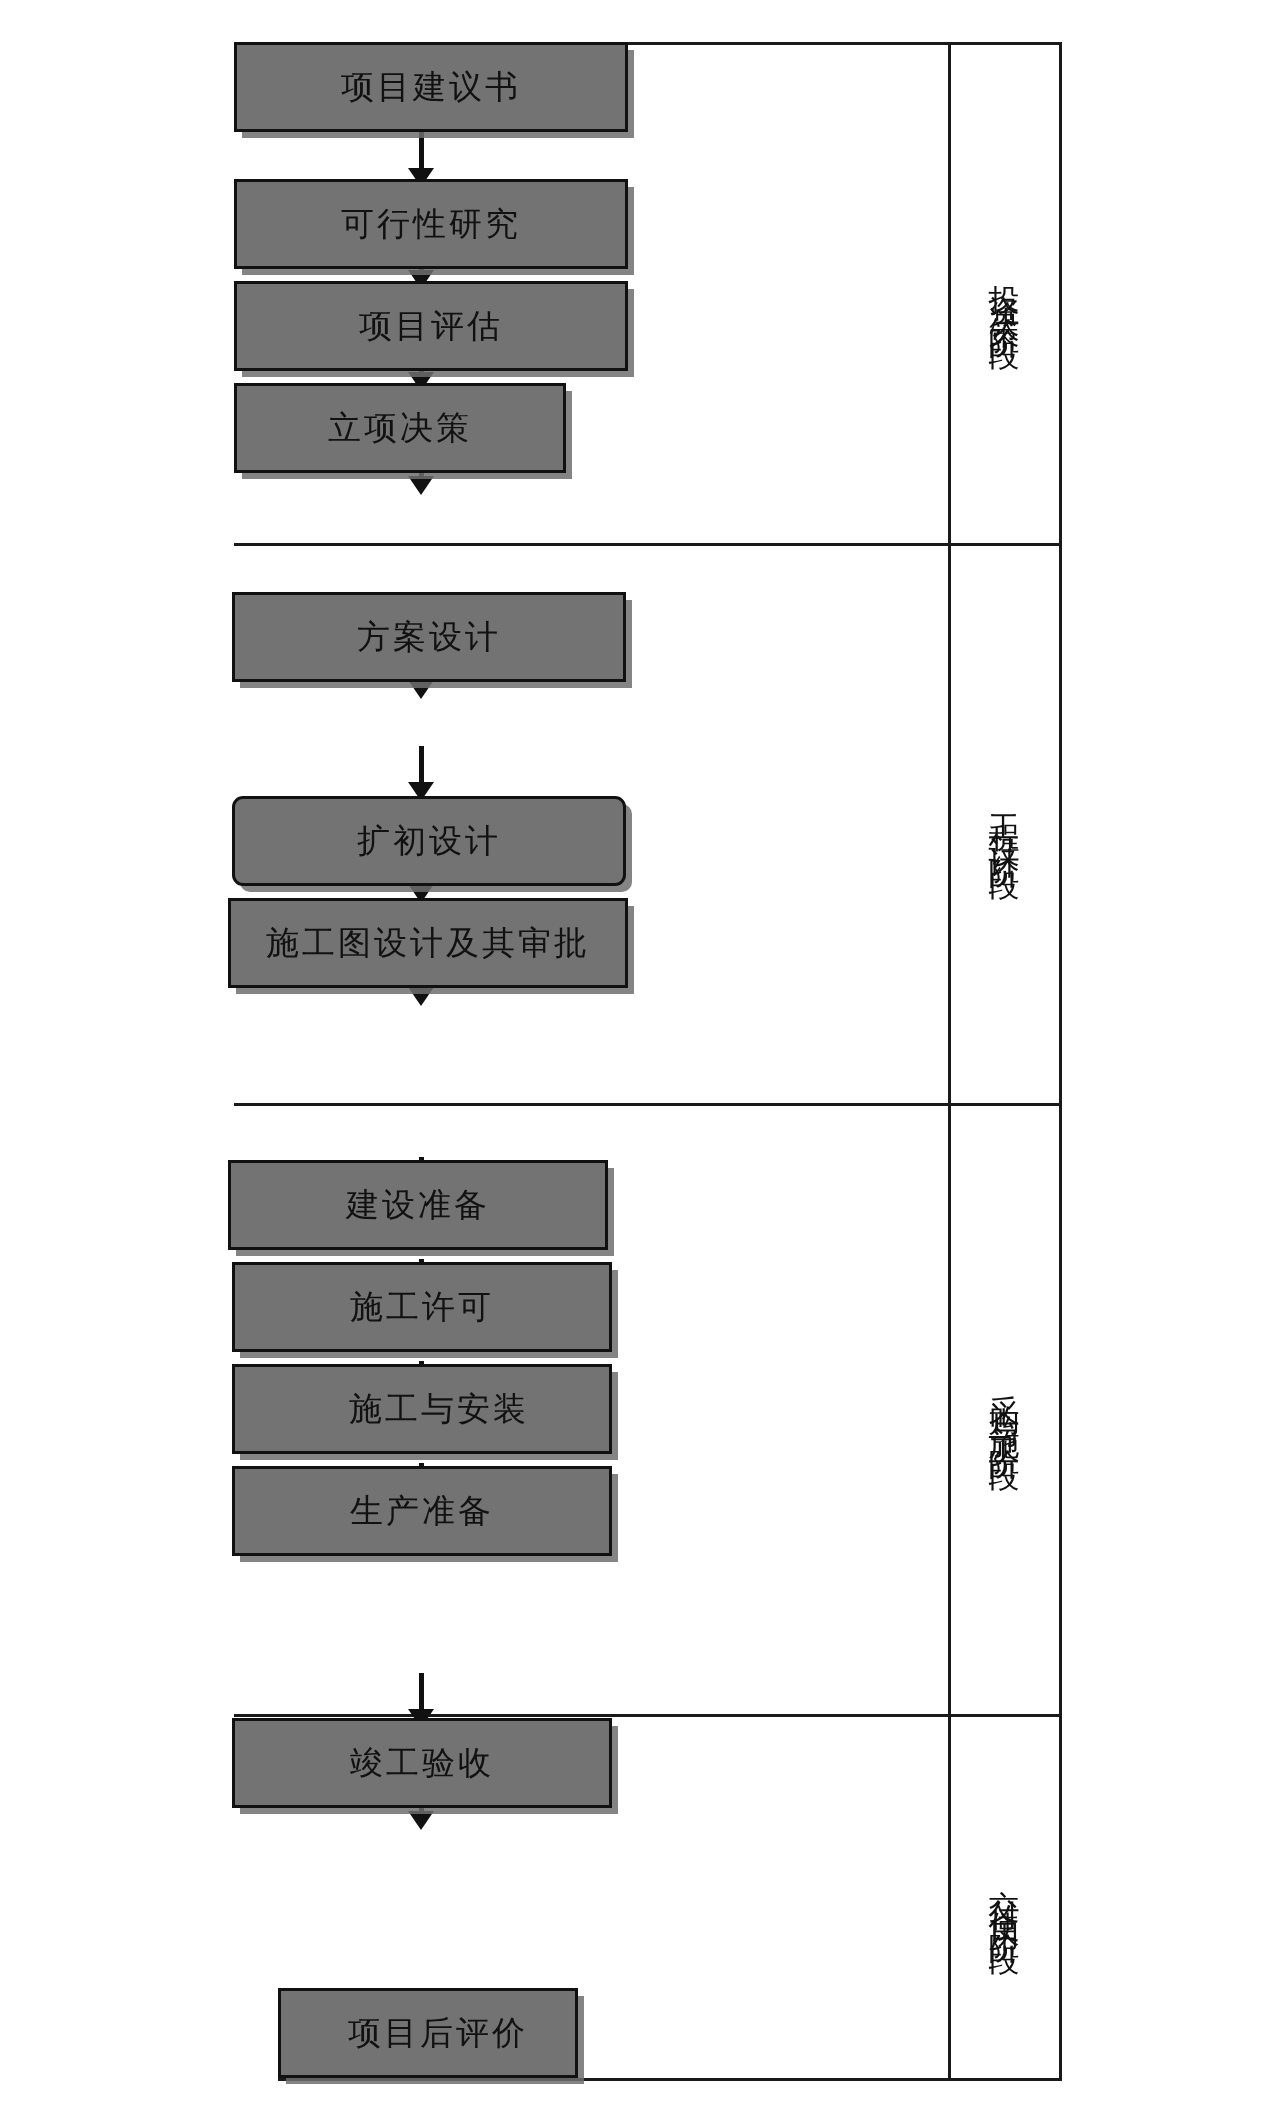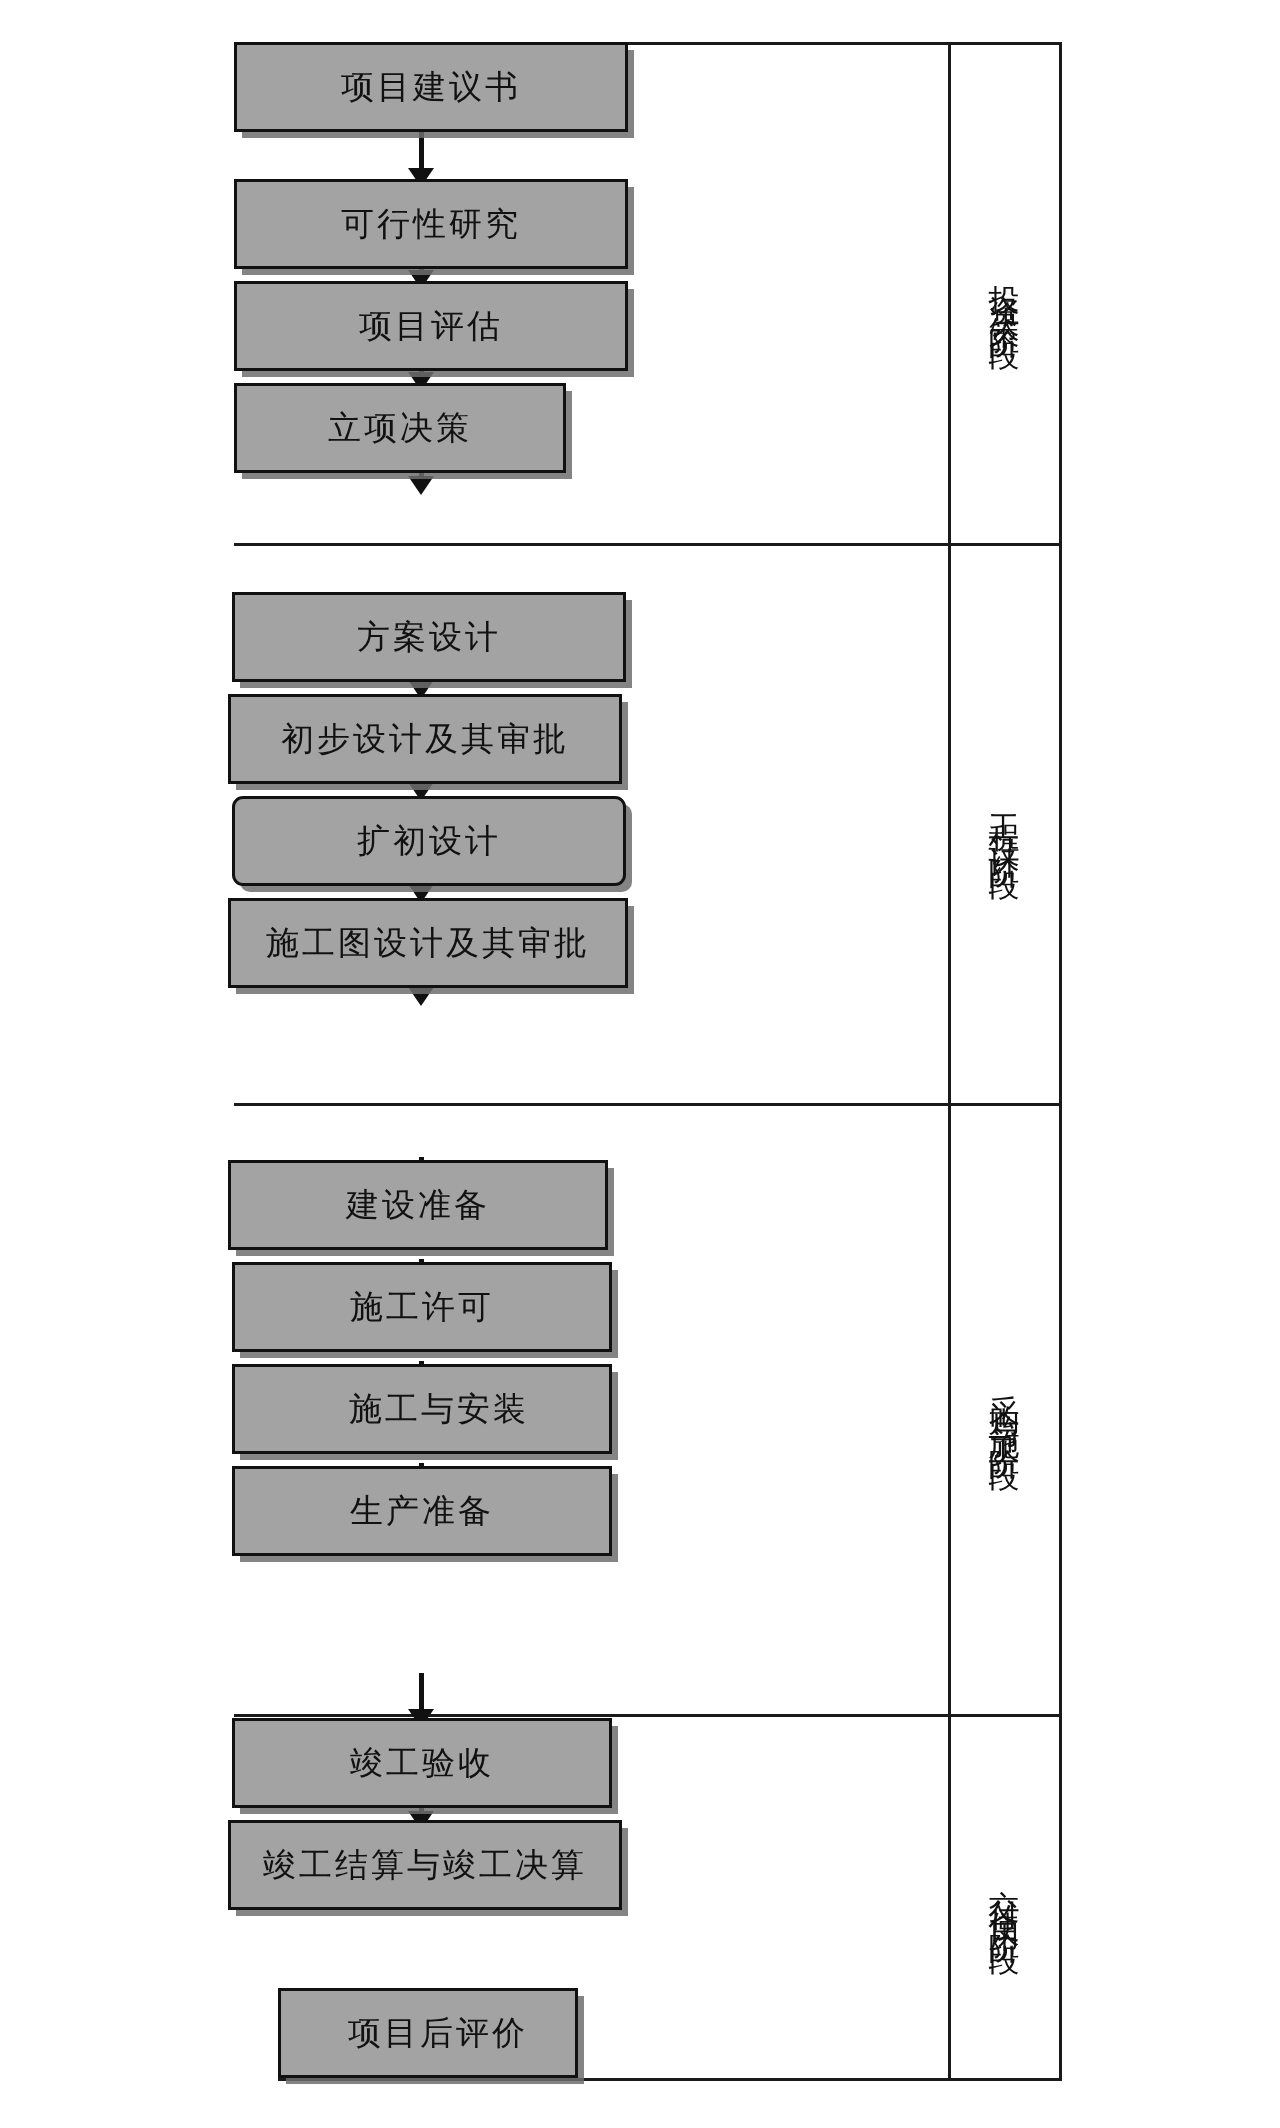--- a/index.html
+++ b/index.html
@@ -8,21 +8,21 @@
 
   
   .frame-line{position:absolute;background:#1a1a1a;}
   .frame-h{height:3px;}
   .frame-v{width:3px;}
 
   
   .node{
     position:absolute;
     box-sizing:border-box;
-    background:#a3a3a3;
+    background:#737373;
     border:3px solid #111111;
     box-shadow:7px 7px 0 -1px rgba(110,110,110,0.85);
     display:flex;align-items:center;justify-content:center;
   }
   .node-label{
     font-size:33px;
     letter-spacing:3px;
     color:#111;
     line-height:1;
     white-space:nowrap;
@@ -117,23 +117,20 @@
   </div>
   <div class="node" style="left:234px;top:281px;width:394px;height:90px;">
     <span class="node-label">项目评估</span>
   </div>
   <div class="node" style="left:234px;top:383px;width:332px;height:90px;">
     <span class="node-label">立项决策</span>
   </div>
   <div class="node" style="left:232px;top:592px;width:394px;height:90px;">
     <span class="node-label">方案设计</span>
   </div>
-  <div class="node" style="left:228px;top:694px;width:394px;height:90px;">
-    <span class="node-label">初步设计及其审批</span>
-  </div>
   <div class="node" style="left:232px;top:796px;width:394px;height:90px;border-radius:11px;">
     <span class="node-label">扩初设计</span>
   </div>
   <div class="node" style="left:228px;top:1160px;width:380px;height:90px;">
     <span class="node-label">建设准备</span>
   </div>
   <div class="node" style="left:228px;top:898px;width:400px;height:90px;">
     <span class="node-label">施工图设计及其审批</span>
   </div>
   <div class="node" style="left:232px;top:1262px;width:380px;height:90px;">
@@ -141,20 +138,17 @@
   </div>
   <div class="node" style="left:232px;top:1364px;width:380px;height:90px;padding-left:34px;">
     <span class="node-label">施工与安装</span>
   </div>
   <div class="node" style="left:232px;top:1466px;width:380px;height:90px;">
     <span class="node-label">生产准备</span>
   </div>
   <div class="node" style="left:232px;top:1718px;width:380px;height:90px;">
     <span class="node-label">竣工验收</span>
   </div>
-  <div class="node" style="left:228px;top:1820px;width:394px;height:90px;">
-    <span class="node-label">竣工结算与竣工决算</span>
-  </div>
   <div class="node" style="left:278px;top:1988px;width:300px;height:90px;padding-left:20px;">
     <span class="node-label">项目后评价</span>
   </div>
 
 </div>
 
 </body></html>

